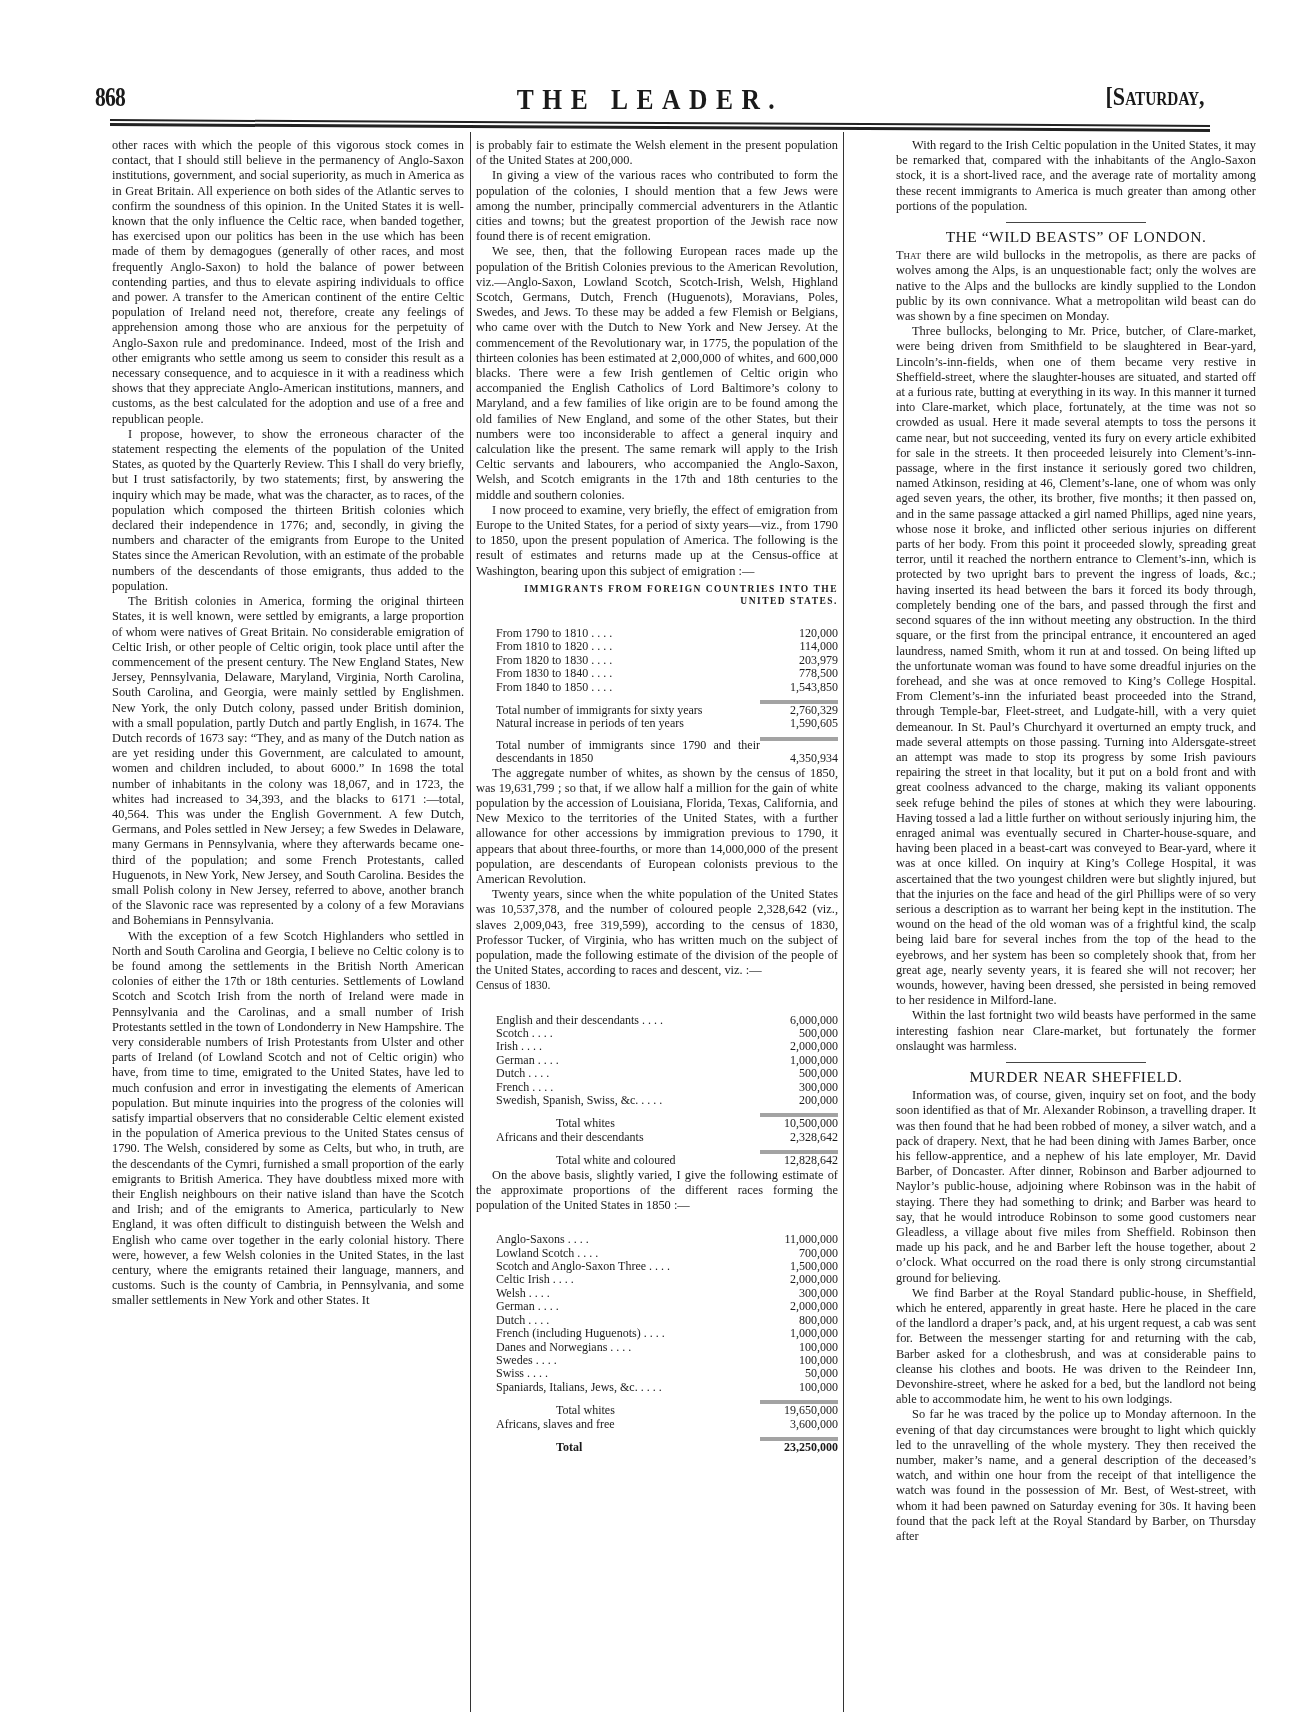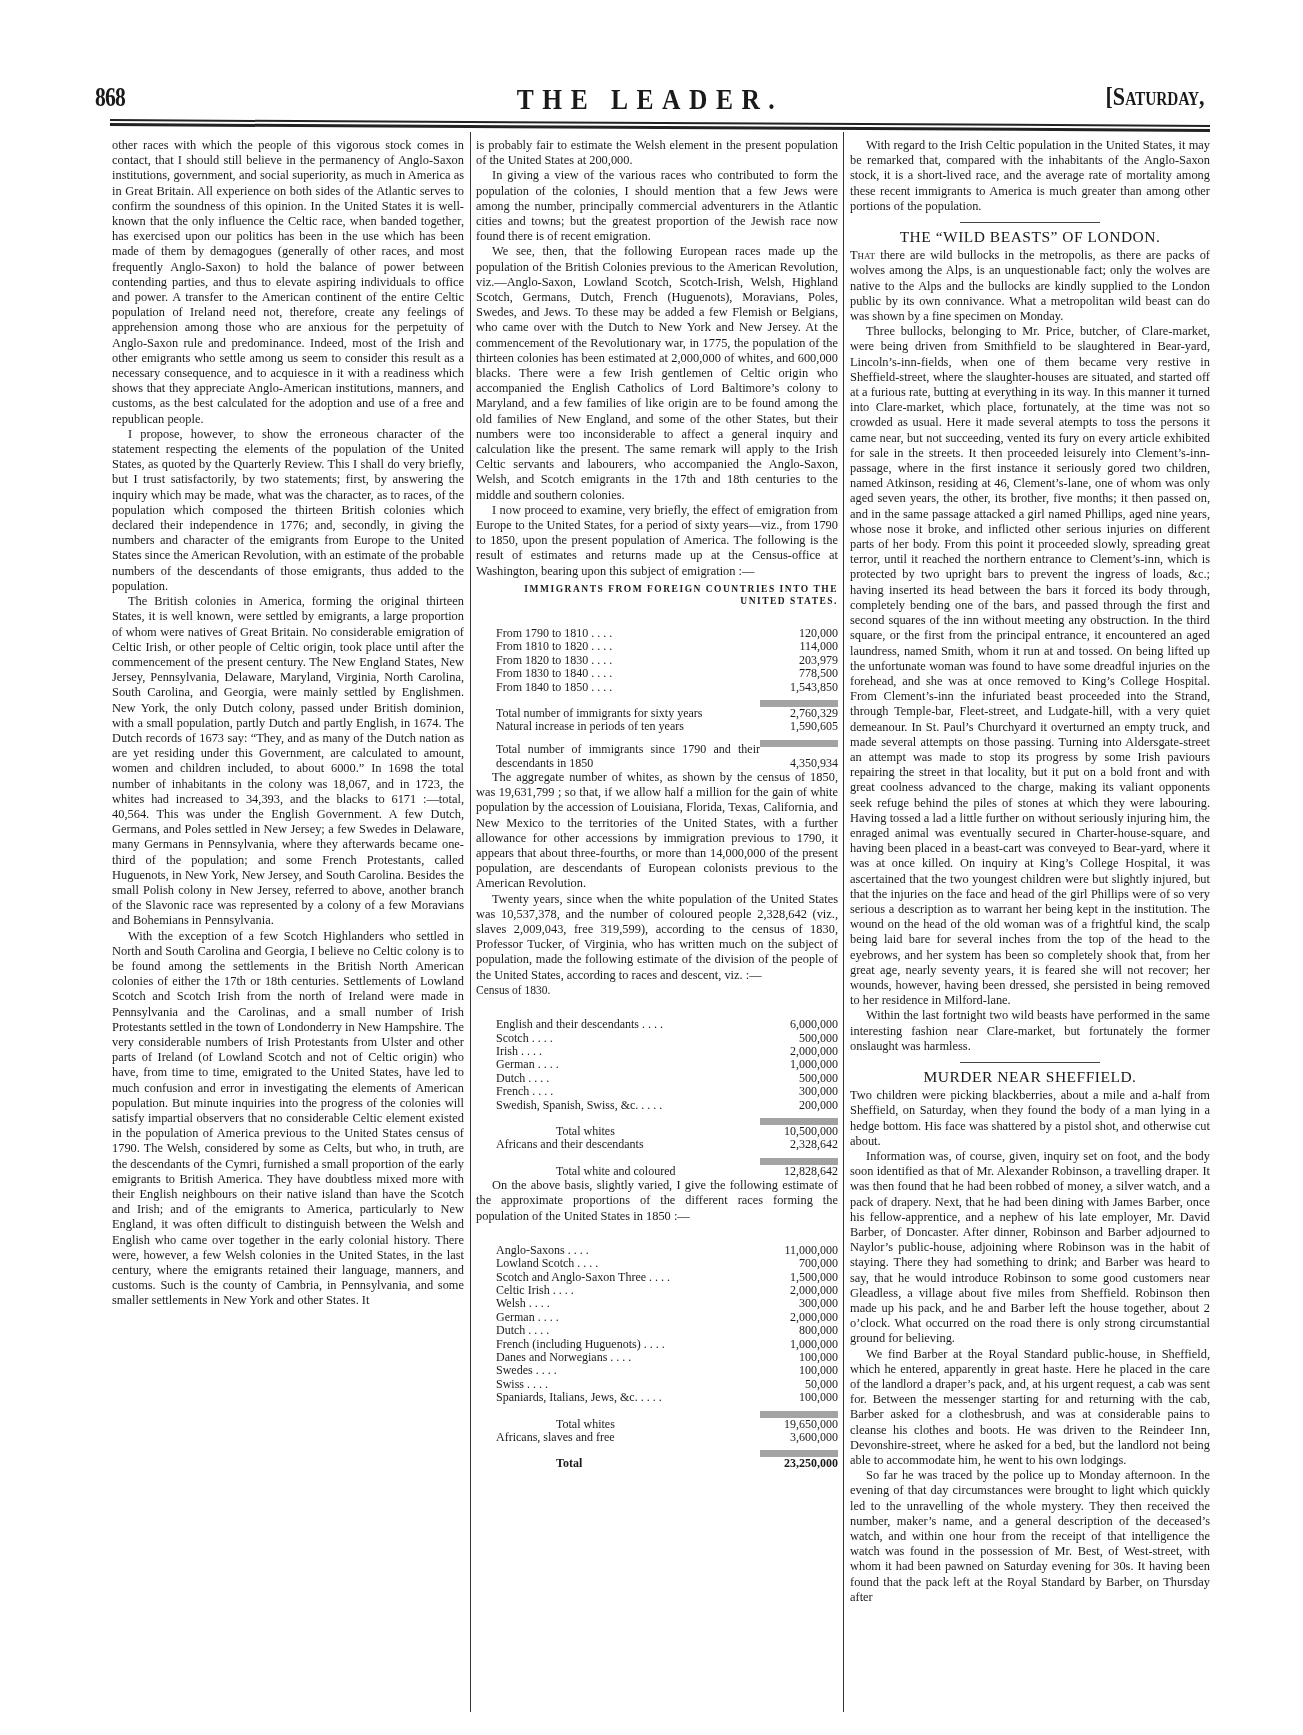--- a/index.html
+++ b/index.html
@@ -6,34 +6,34 @@
   body { width:1303px; height:1735px; position:relative; overflow:hidden;
          font-family:"Liberation Serif","DejaVu Serif",serif; color:#1a1a1a; }
   .masthead { position:absolute; top:82px; left:95px; width:1110px; height:36px; }
   .page-num { position:absolute; left:0; top:0; font-size:27px; font-weight:bold; letter-spacing:-1px; transform:scaleX(0.8); transform-origin:left; }
   .paper-title { position:absolute; left:0; right:0; top:0; text-align:center; font-size:30px; font-weight:bold; letter-spacing:10px; transform:scaleX(0.85); }
   .day { position:absolute; right:0; top:0; font-size:26px; font-weight:bold; font-variant:small-caps; transform:scaleX(0.85); transform-origin:right; }
   .rule { position:absolute; top:122px; left:110px; width:1100px; height:0; border-top:2px solid #222; border-bottom:3px solid #222; padding-top:2px; transform:rotate(0.3deg); }
   .col { position:absolute; top:138px; font-size:12.4px; line-height:15.2px; text-align:justify; hyphens:manual; }
   .col1 { left:112px; width:352px; }
   .col2 { left:476px; width:362px; }
-  .col3 { left:850px; width:360px; }
+  .col3 { left:896px; width:360px; }
   .vrule { position:absolute; top:132px; width:0; border-left:1px solid #333; }
   .vr1 { left:470px; height:1580px; }
   .vr2 { left:843px; height:1580px; }
   p { margin:0; text-indent:16px; }
   p.noindent { text-indent:0; }
   .section-head { text-align:center; font-size:15.5px; margin:6px 0 4px 0; letter-spacing:0.5px; }
   .short-rule { width:140px; margin:8px auto 6px auto; border-top:1px solid #444; }
   .tbl-title { text-align:right; font-size:9.5px; letter-spacing:1.5px; font-weight:bold; margin:4px 0 1px 0; line-height:12px; }
   table { border-collapse:collapse; width:100%; font-size:12px; line-height:13.4px;margin-top:20px; }
   td { padding:0; vertical-align:bottom; }
   td.lbl { padding-left:20px; }
   td.val { text-align:right; width:78px; }
-  .tot-line td.val { border-top:7px solid #a3a3a3; }
+  .tot-line td.val { border-top:4px solid #a3a3a3; }
   .spacer td { height:6px; }
   .census-head { text-align:left; font-size:11.5px; padding-right:2px; }
   .smallcaps { font-variant:small-caps; }
 </style>
 </head>
 <body>
 
 <div class="masthead">
   <div class="page-num">868</div>
   <div class="paper-title">THE LEADER.</div>
@@ -243,17 +243,16 @@
 
 <div class="col col3">
   <p>With regard to the Irish Celtic population in the United States, it may be remarked that, compared with the inhabitants of the Anglo-Saxon stock, it is a short-lived race, and the average rate of mortality among these recent immigrants to America is much greater than among other portions of the population.</p>
   <div class="short-rule"></div>
   <div class="section-head">THE “WILD BEASTS” OF LONDON.</div>
   <p class="noindent"><span class="smallcaps">That</span><span> there are wild bullocks in the metropolis, as there are packs of wolves among the Alps, is an unquestionable fact; only the wolves are native to the Alps and the bullocks are kindly supplied to the London public by its own connivance. What a metropolitan wild beast can do was shown by a fine specimen on Monday.</span></p>
   <p>Three bullocks, belonging to Mr. Price, butcher, of Clare-market, were being driven from Smithfield to be slaughtered in Bear-yard, Lincoln’s-inn-fields, when one of them became very restive in Sheffield-street, where the slaughter-houses are situated, and started off at a furious rate, butting at everything in its way. In this manner it turned into Clare-market, which place, fortunately, at the time was not so crowded as usual. Here it made several atempts to toss the persons it came near, but not succeeding, vented its fury on every article exhibited for sale in the streets. It then proceeded leisurely into Clement’s-inn-passage, where in the first instance it seriously gored two children, named Atkinson, residing at 46, Clement’s-lane, one of whom was only aged seven years, the other, its brother, five months; it then passed on, and in the same passage attacked a girl named Phillips, aged nine years, whose nose it broke, and inflicted other serious injuries on different parts of her body. From this point it proceeded slowly, spreading great terror, until it reached the northern entrance to Clement’s-inn, which is protected by two upright bars to prevent the ingress of loads, &amp;c.; having inserted its head between the bars it forced its body through, completely bending one of the bars, and passed through the first and second squares of the inn without meeting any obstruction. In the third square, or the first from the principal entrance, it encountered an aged laundress, named Smith, whom it run at and tossed. On being lifted up the unfortunate woman was found to have some dreadful injuries on the forehead, and she was at once removed to King’s College Hospital. From Clement’s-inn the infuriated beast proceeded into the Strand, through Temple-bar, Fleet-street, and Ludgate-hill, with a very quiet demeanour. In St. Paul’s Churchyard it overturned an empty truck, and made several attempts on those passing. Turning into Aldersgate-street an attempt was made to stop its progress by some Irish paviours repairing the street in that locality, but it put on a bold front and with great coolness advanced to the charge, making its valiant opponents seek refuge behind the piles of stones at which they were labouring. Having tossed a lad a little further on without seriously injuring him, the enraged animal was eventually secured in Charter-house-square, and having been placed in a beast-cart was conveyed to Bear-yard, where it was at once killed. On inquiry at King’s College Hospital, it was ascertained that the two youngest children were but slightly injured, but that the injuries on the face and head of the girl Phillips were of so very serious a description as to warrant her being kept in the institution. The wound on the head of the old woman was of a frightful kind, the scalp being laid bare for several inches from the top of the head to the eyebrows, and her system has been so completely shook that, from her great age, nearly seventy years, it is feared she will not recover; her wounds, however, having been dressed, she persisted in being removed to her residence in Milford-lane.</p>
   <p>Within the last fortnight two wild beasts have performed in the same interesting fashion near Clare-market, but fortunately the former onslaught was harmless.</p>
   <div class="short-rule"></div>
   <div class="section-head">MURDER NEAR SHEFFIELD.</div>
-  <p class="noindent">Two children were picking blackberries, about a mile and a-half from Sheffield, on Saturday, when they found the body of a man lying in a hedge bottom. His face was shattered by a pistol shot, and otherwise cut about.</p>
   <p>Information was, of course, given, inquiry set on foot, and the body soon identified as that of Mr. Alexander Robinson, a travelling draper. It was then found that he had been robbed of money, a silver watch, and a pack of drapery. Next, that he had been dining with James Barber, once his fellow-apprentice, and a nephew of his late employer, Mr. David Barber, of Doncaster. After dinner, Robinson and Barber adjourned to Naylor’s public-house, adjoining where Robinson was in the habit of staying. There they had something to drink; and Barber was heard to say, that he would introduce Robinson to some good customers near Gleadless, a village about five miles from Sheffield. Robinson then made up his pack, and he and Barber left the house together, about 2 o’clock. What occurred on the road there is only strong circumstantial ground for believing.</p>
   <p>We find Barber at the Royal Standard public-house, in Sheffield, which he entered, apparently in great haste. Here he placed in the care of the landlord a draper’s pack, and, at his urgent request, a cab was sent for. Between the messenger starting for and returning with the cab, Barber asked for a clothesbrush, and was at considerable pains to cleanse his clothes and boots. He was driven to the Reindeer Inn, Devonshire-street, where he asked for a bed, but the landlord not being able to accommodate him, he went to his own lodgings.</p>
   <p>So far he was traced by the police up to Monday afternoon. In the evening of that day circumstances were brought to light which quickly led to the unravelling of the whole mystery. They then received the number, maker’s name, and a general description of the deceased’s watch, and within one hour from the receipt of that intelligence the watch was found in the possession of Mr. Best, of West-street, with whom it had been pawned on Saturday evening for 30s. It having been found that the pack left at the Royal Standard by Barber, on Thursday after</p>
 </div>
 
 </body></html>

